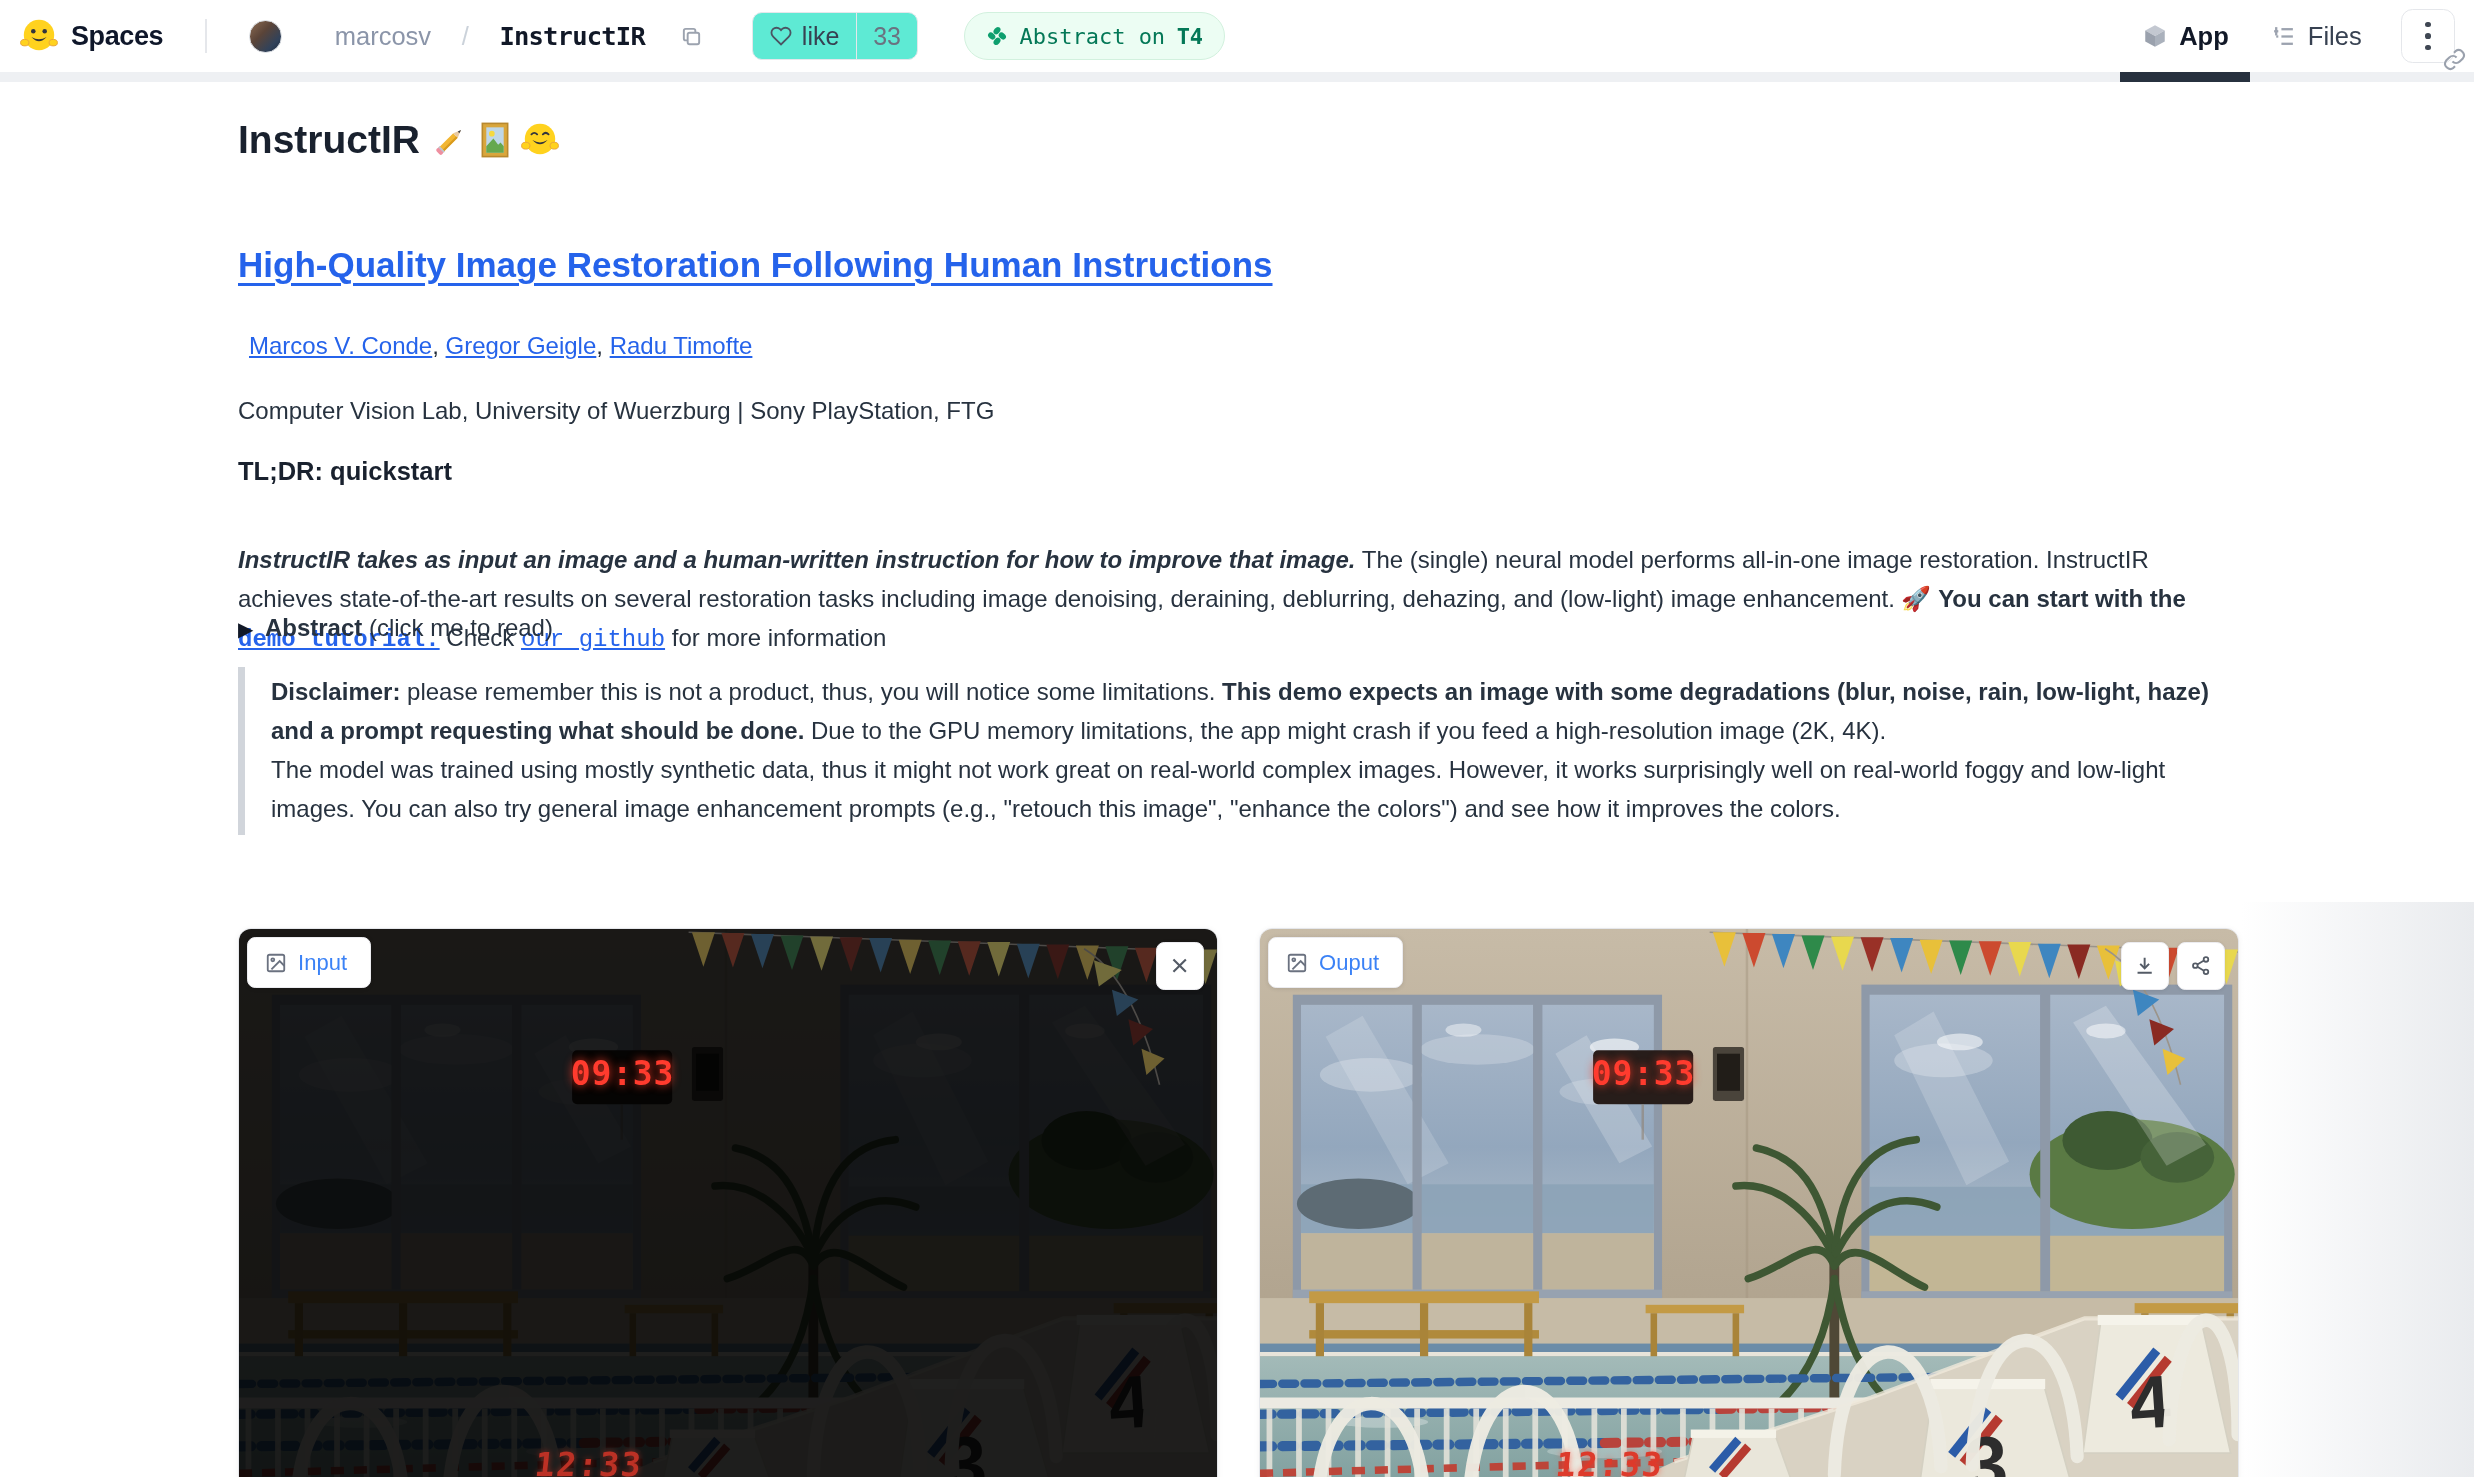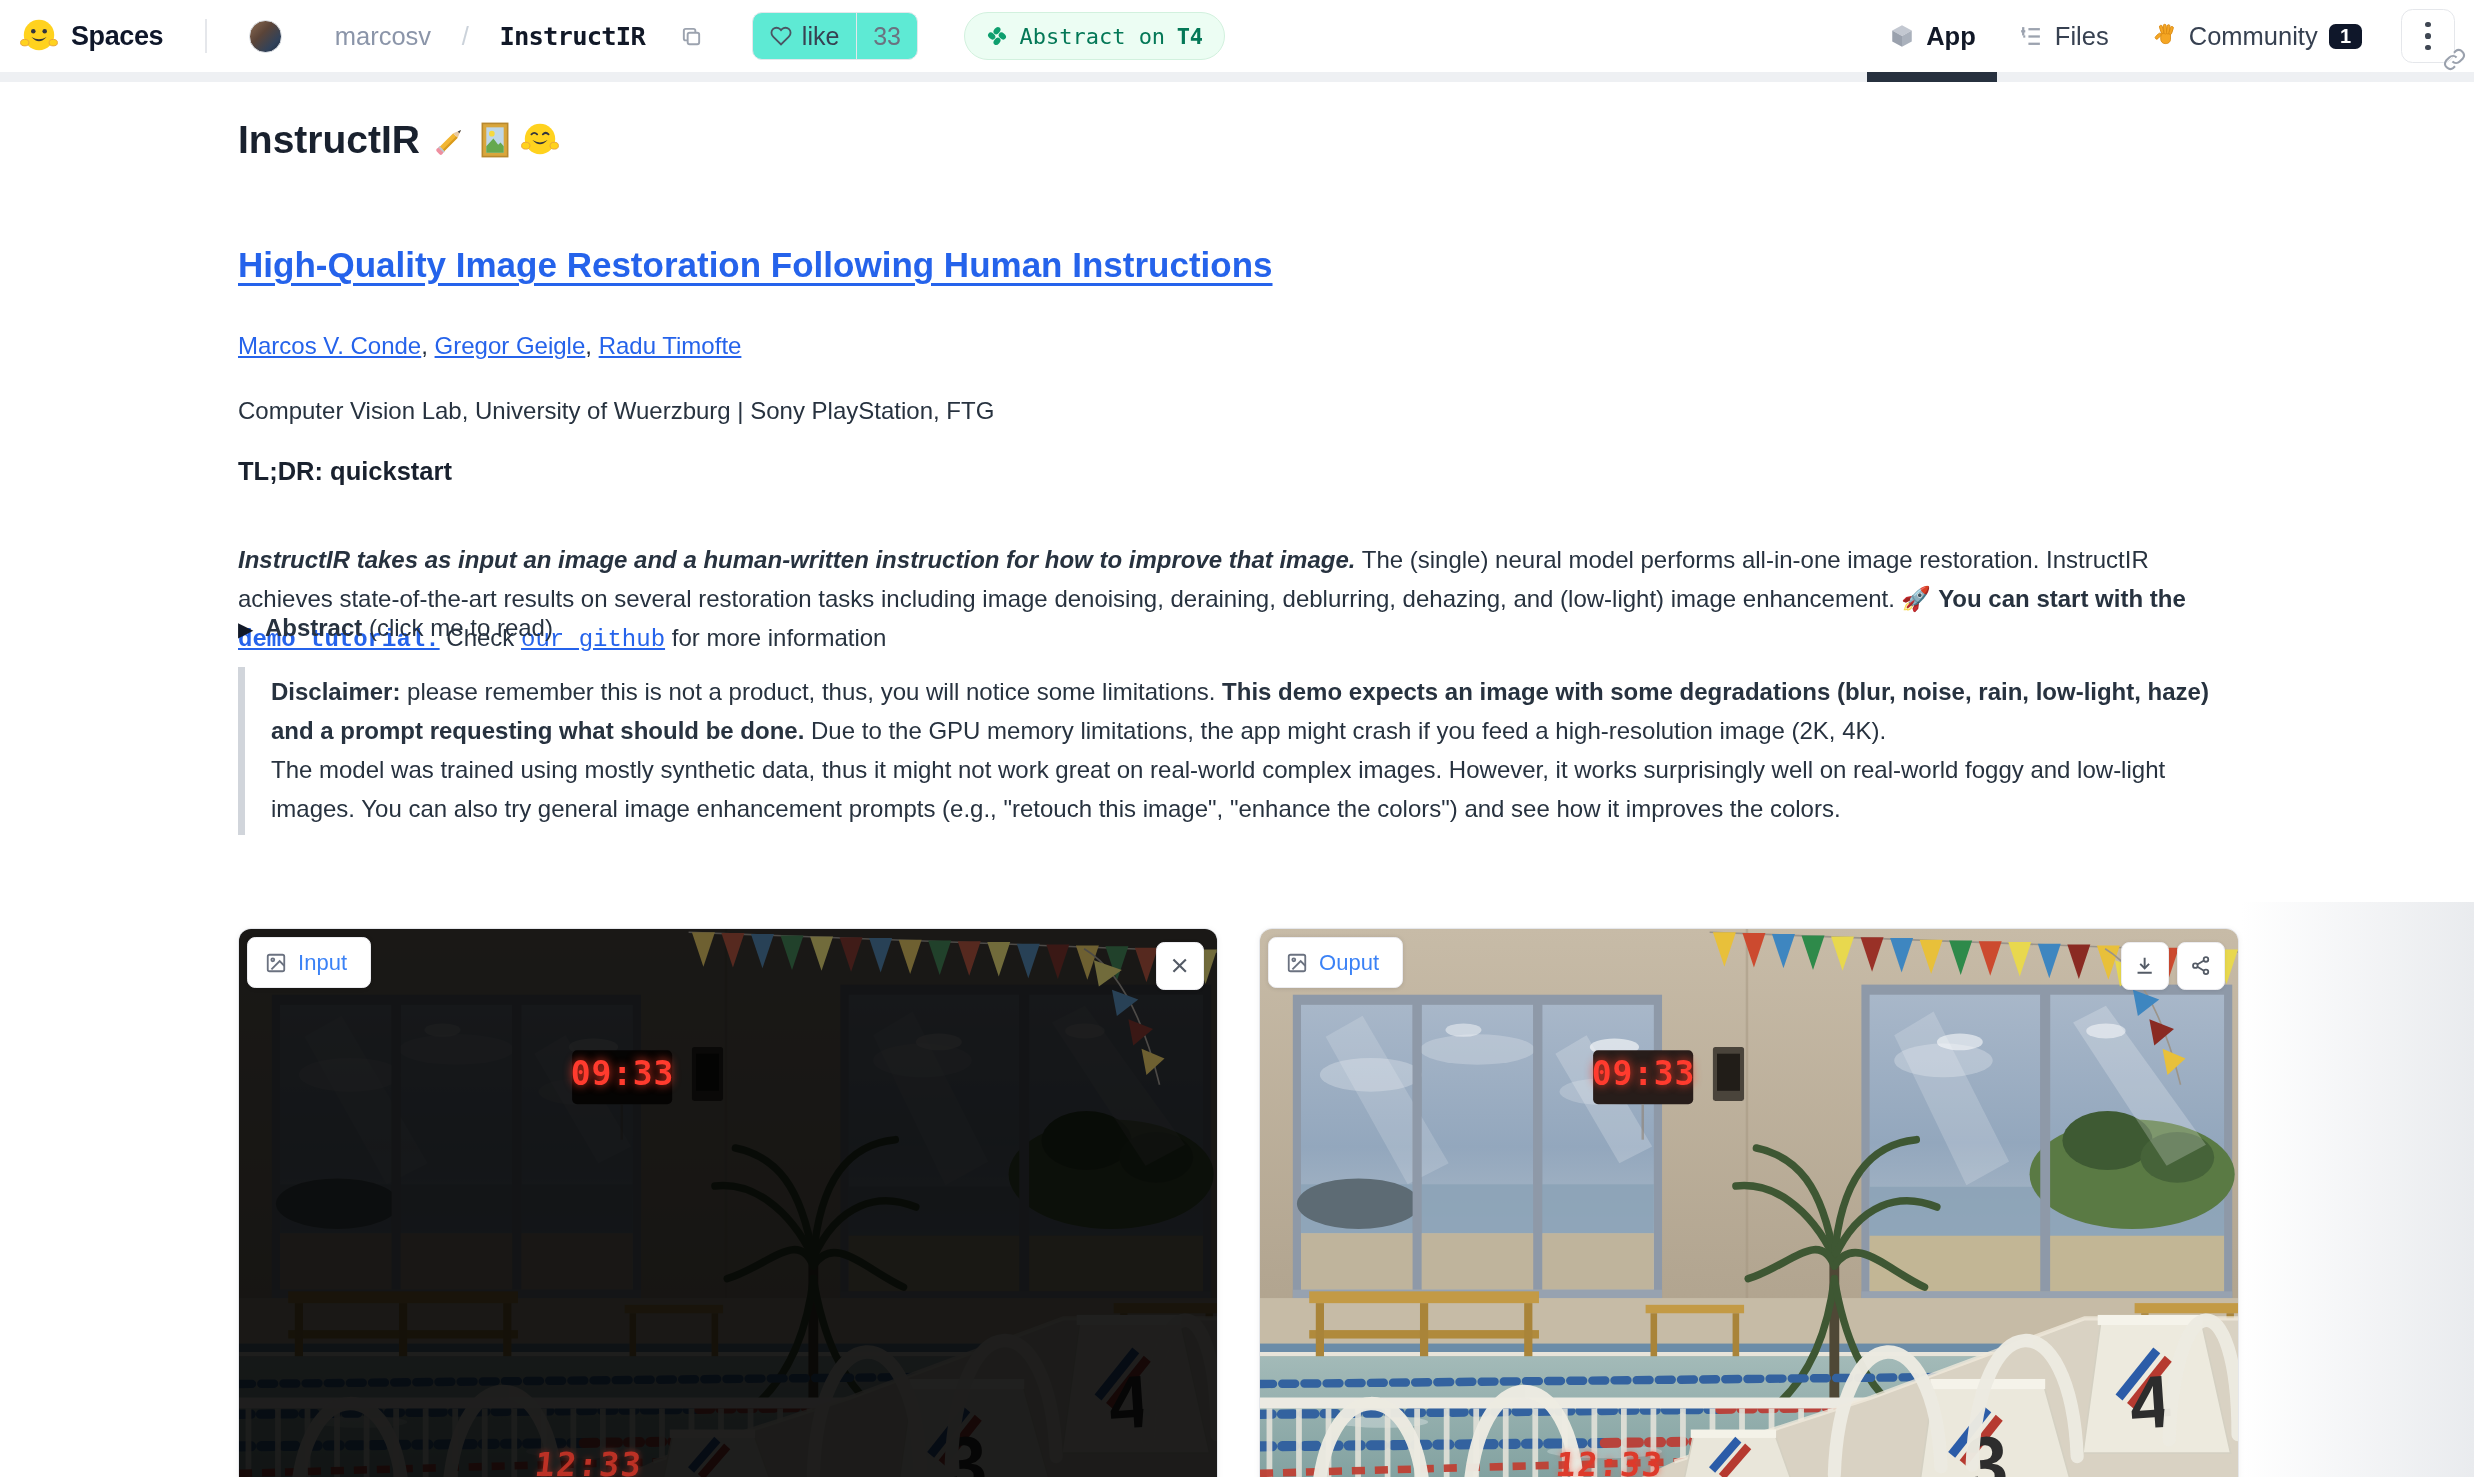--- a/index.html
+++ b/index.html
@@ -48,21 +48,21 @@
   .kebab-dots i { width:5.7px; height:5.7px; border-radius:50%; background:#3f4753; }
   .kebab-link { position:absolute; right:-13px; bottom:-10px; }
 
   
   .block { position:absolute; left:238px; width:2003px; }
   .page-title { top:118px; font-size:39px; font-weight:700; color:#19212e;
     display:flex; align-items:center; gap:11.5px; }
   .title-icons { display:flex; align-items:center; gap:6.6px; }
   .h1-link { top:245px; font-size:35px; font-weight:700; color:#2563eb; text-decoration:underline;
     text-decoration-thickness:2.5px; text-underline-offset:5.7px; cursor:pointer; display:inline-block; width:auto; }
-  .authors { top:332px; font-size:24px; color:#1f2937; }
+  .authors { top:332px; font-size:24px; color:#1f2937;margin-left:11px; }
   .authors a { color:#2563eb; text-decoration:underline; cursor:pointer; }
   .affiliation { top:397px; font-size:24px; color:#27323f; }
   .tldr { top:457px; font-size:25.5px; font-weight:700; color:#19212e; }
   .intro { top:516px; font-size:24px; line-height:39px; color:#27323f; }
   .intro .lead { font-weight:700; font-style:italic; }
   .intro .b { font-weight:700; }
   .intro a { color:#2563eb; text-decoration:underline; cursor:pointer;font-family:Liberation Mono, monospace; }
   .intro a.b { font-weight:700; }
   .abstract-row { top:614px; font-size:24px; color:#27323f; cursor:pointer; }
   .abstract-row .arrow { font-size:20px; margin-right:11.5px; color:#111827; }
@@ -166,34 +166,20 @@
     <div class="tab">
       <svg width="25" height="25" viewBox="0 0 24 24" fill="none" stroke="#9ca3af" stroke-width="2.2">
         <path d="M3 7l4 0"></path>
           <path d="M5 3l0 8"></path>
         <path d="M10 5h11"></path>
           <path d="M10 12h11"></path>
           <path d="M10 19h11"></path>
           <path d="M5 12h2"></path>
       </svg>
       <span>Files</span>
-    </div>
-    <div class="tab">
-      <svg width="26" height="26" viewBox="0 0 24 24">
-        <g fill="#f5a623" stroke="#d98a14" stroke-width="0.8">
-          <rect x="9" y="7" width="9" height="12" rx="4"></rect>
-          <rect x="8.6" y="2" width="2.6" height="8" rx="1.3" transform="rotate(-18 10 6)"></rect>
-          <rect x="11.6" y="1.2" width="2.6" height="9" rx="1.3" transform="rotate(-6 13 5)"></rect>
-          <rect x="14.6" y="1.6" width="2.6" height="8.6" rx="1.3" transform="rotate(6 16 6)"></rect>
-          <rect x="17.2" y="3" width="2.6" height="7.6" rx="1.3" transform="rotate(18 18.4 7)"></rect>
-          <rect x="5.4" y="9" width="2.8" height="6.5" rx="1.4" transform="rotate(45 6.8 12)"></rect>
-        </g>
-      </svg>
-      <span>Community</span>
-      <span class="tab-badge">1</span>
     </div>
     <div class="kebab-btn">
       <span class="kebab-dots">
           <i></i>
           <i></i>
           <i></i>
         </span>
       <svg class="kebab-link" width="25" height="25" viewBox="0 0 24 24" fill="none" stroke="#9aa1ad" stroke-width="2">
         <path d="M10 14a5 5 0 0 0 7 0l3-3a5 5 0 0 0-7-7l-1.5 1.5"></path>
         <path d="M14 10a5 5 0 0 0-7 0l-3 3a5 5 0 0 0 7 7L12.5 18.5"></path>

